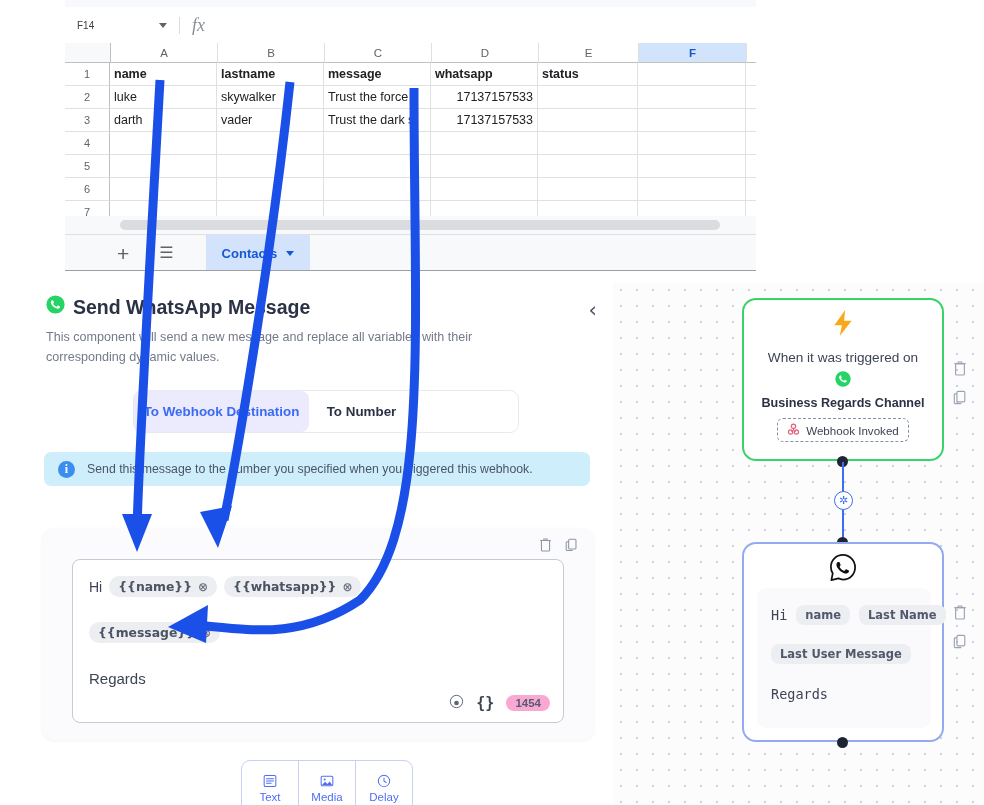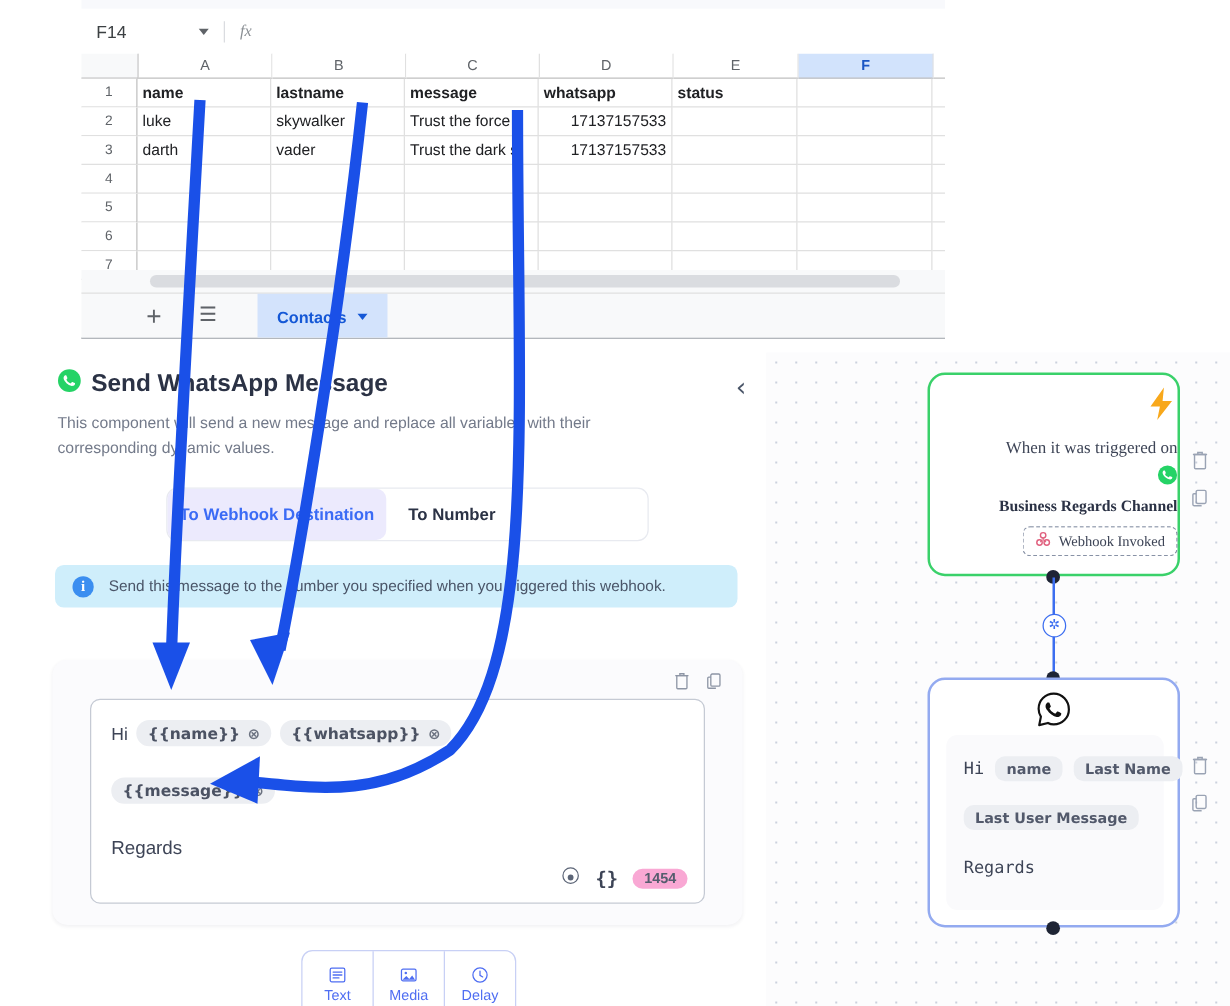--- a/index.html
+++ b/index.html
@@ -14,29 +14,29 @@
   #sheet{
     position:absolute;left:65px;top:0;width:691px;height:270px;
     background:#ffffff;border-bottom:1px solid #9aa0a6;overflow:hidden;
   }
   #sheet-topstrip{position:absolute;left:0;top:0;width:691px;height:7px;background:#f8f9fc;}
   #namebox-row{
     position:absolute;left:0;top:7px;width:691px;height:36px;background:#ffffff;
     display:flex;align-items:center;
   }
   #namebox{
-    width:90px;padding-left:12px;font-size:14px;color:#3c4043;
+    width:90px;padding-left:12px;font-size:10px;color:#3c4043;
     font-family:"Liberation Sans",sans-serif;
   }
   #namebox-caret{
     width:0;height:0;border-left:4.5px solid transparent;border-right:4.5px solid transparent;
     border-top:5px solid #5f6368;margin-left:-8px;
   }
   #fx-div{width:1px;height:17px;background:#dadce0;margin:0 12px;}
-  #fx{font-size:13px;color:#8a8f94;font-family:"Liberation Serif",serif;font-style:italic;}
+  #fx{font-size:18px;color:#8a8f94;font-family:"Liberation Serif",serif;font-style:italic;}
 
   #grid{position:absolute;left:0;top:43px;width:691px;}
   .grow{display:flex;height:23px;}
   .grow.hdr{height:20px;}
   .gcell{
     border-right:1px solid #e0e0e0;border-bottom:1px solid #e0e0e0;
     font-size:12.5px;color:#202124;display:flex;align-items:center;
     padding:0 4px;box-sizing:border-box;overflow:hidden;white-space:nowrap;
   }
   .rowhdr{
@@ -150,21 +150,21 @@
   
   #canvas{
     position:absolute;left:613px;top:282px;width:371px;height:523px;
     background:#fcfcfd;
     background-image:radial-gradient(#cbd1dd 1px, transparent 1px);
     background-size:16px 16px;
   }
   #node-trigger{
     position:absolute;left:129px;top:16px;width:202px;height:163px;
     background:#ffffff;border:2px solid #3ad16a;border-radius:14px;box-sizing:border-box;
-    display:flex;flex-direction:column;align-items:flex-end;font-family:Liberation Serif, serif;
+    display:flex;flex-direction:column;align-items:center;
   }
   #bolt{font-size:27px;color:#f8a81b;margin-top:9px;line-height:1;}
   #trig-t1{font-size:13.6px;color:#3d4456;margin-top:8px;}
   #trig-wa{margin-top:6px;}
   #trig-t2{font-size:12.6px;font-weight:bold;color:#2b3245;margin-top:5px;}
   #trig-badge{
     margin-top:8px;border:1px dashed #8892a6;border-radius:6px;height:22px;
     display:flex;align-items:center;gap:6px;padding:0 9px;font-size:11.6px;color:#3d4456;
   }
   #node-msg{

